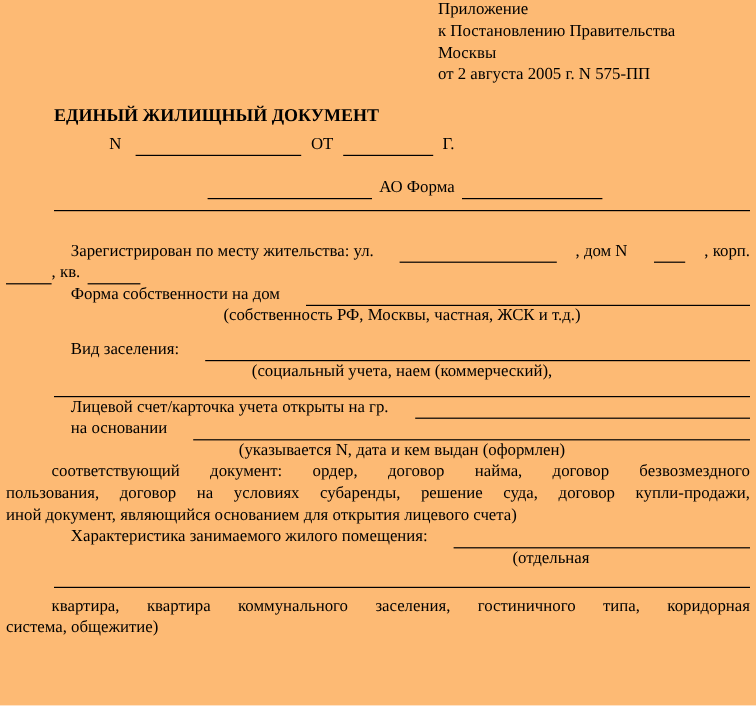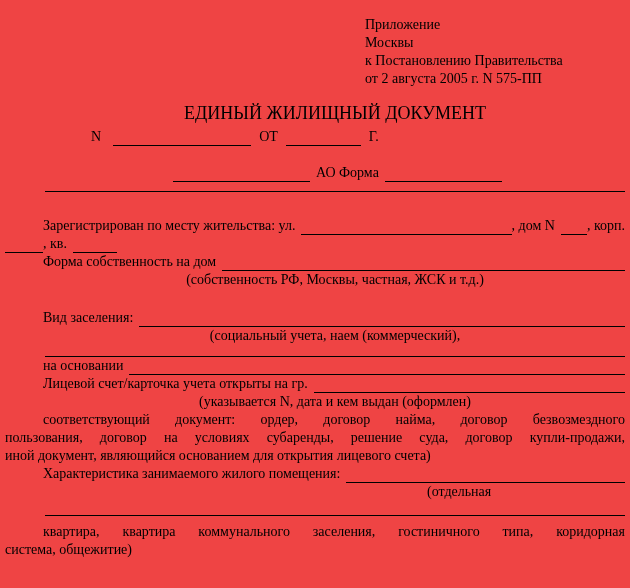--- a/index.html
+++ b/index.html
@@ -1,44 +1,44 @@
 <!DOCTYPE html>
 <html><head>
 <meta charset="utf-8">
 <style>
   html,body{margin:0;padding:0;background:#fff;}
   .page{
     position:relative;width:630px;height:588px;overflow:hidden;
-    background:#ef4444;color:#000;
+    background:#fdba74;color:#000;
     font-family:"Liberation Serif","DejaVu Serif",serif;
     font-size:14px;line-height:18px;
-    box-sizing:border-box;padding-top:16px;
+    box-sizing:border-box;padding-top:0;
   }
   .row{margin:0 5px;white-space:nowrap;}
-  .frow{display:flex;align-items:flex-end;}
+  .frow{display:flex;align-items:flex-end;gap:16px;}
   .frow span{line-height:18px;}
   .blank{display:inline-block;height:16px;border-bottom:1px solid #000;box-sizing:border-box;vertical-align:bottom;}
   .fill{flex:1 1 auto;}
   .sp{display:inline-block;width:38px;flex:none;}
   .caption{margin:0 5px 0 45px;text-align:center;white-space:nowrap;}
   .rule{border-bottom:1px solid #000;margin:0 5px 0 45px;}
   .just{text-align:justify;text-align-last:justify;white-space:normal;}
   .indent{text-indent:38px;}
-  .title{text-align:center;font-weight:normal;padding-left:40px;margin:0 5px;font-size:18px;}
+  .title{text-align:left;font-weight:bold;padding-left:40px;margin:0 5px;font-size:15px;}
   .hdr{margin-left:365px;}
 </style>
 </head>
 <body>
 
 <div class="page">
 
   <div class="hdr">
     <div>Приложение</div>
+    <div>к Постановлению Правительства</div>
     <div>Москвы</div>
-    <div>к Постановлению Правительства</div>
     <div>от 2 августа 2005 г. N 575-ПП</div>
   </div>
 
   <div class="title" style="margin-top:16px">ЕДИНЫЙ ЖИЛИЩНЫЙ ДОКУМЕНТ</div>
 
   <div class="row" style="margin-top:6px;margin-left:91px">
     <span>N</span><span class="blank" style="width:138px;margin-left:12px"></span><span style="margin-left:8px">ОТ</span><span class="blank" style="width:75px;margin-left:8px"></span><span style="margin-left:8px">Г.</span>
   </div>
 
   <div class="row" style="margin-top:18px;margin-left:173px">
@@ -54,42 +54,42 @@
       <span>, дом N</span>
       <span class="blank" style="width:26px;margin-left:6px"></span>
       <span>, корп.</span>
   </div>
   <div class="row">
     <span class="blank" style="width:38px"></span><span>, кв.</span><span class="blank" style="width:44px;margin-left:6px"></span>
   </div>
 
   <div class="row frow">
     <span class="sp"></span>
-      <span>Форма собственность на дом</span>
+      <span>Форма собственности на дом</span>
       <span class="blank fill" style="margin-left:6px"></span>
   </div>
   <div class="caption">(собственность РФ, Москвы, частная, ЖСК и т.д.)</div>
 
-  <div class="row frow" style="margin-top:20px">
+  <div class="row frow" style="margin-top:10px">
     <span class="sp"></span>
       <span>Вид заселения:</span>
       <span class="blank fill" style="margin-left:6px"></span>
   </div>
   <div class="caption">(социальный учета, наем (коммерческий),</div>
   <div class="rule" style="height:11px"></div>
 
   <div class="row frow">
     <span class="sp"></span>
-      <span>на основании</span>
+      <span>Лицевой счет/карточка учета открыты на гр.</span>
       <span class="blank fill" style="margin-left:6px"></span>
   </div>
 
   <div class="row frow">
     <span class="sp"></span>
-      <span>Лицевой счет/карточка учета открыты на гр.</span>
+      <span>на основании</span>
       <span class="blank fill" style="margin-left:6px"></span>
   </div>
   <div class="caption">(указывается N, дата и кем выдан (оформлен)</div>
   <div class="row just indent">соответствующий документ: ордер, договор найма, договор безвозмездного</div>
   <div class="row just">пользования, договор на условиях субаренды, решение суда, договор купли-продажи,</div>
   <div class="row">иной документ, являющийся основанием для открытия лицевого счета)</div>
 
   <div class="row frow">
     <span class="sp"></span>
       <span>Характеристика занимаемого жилого помещения:</span>

